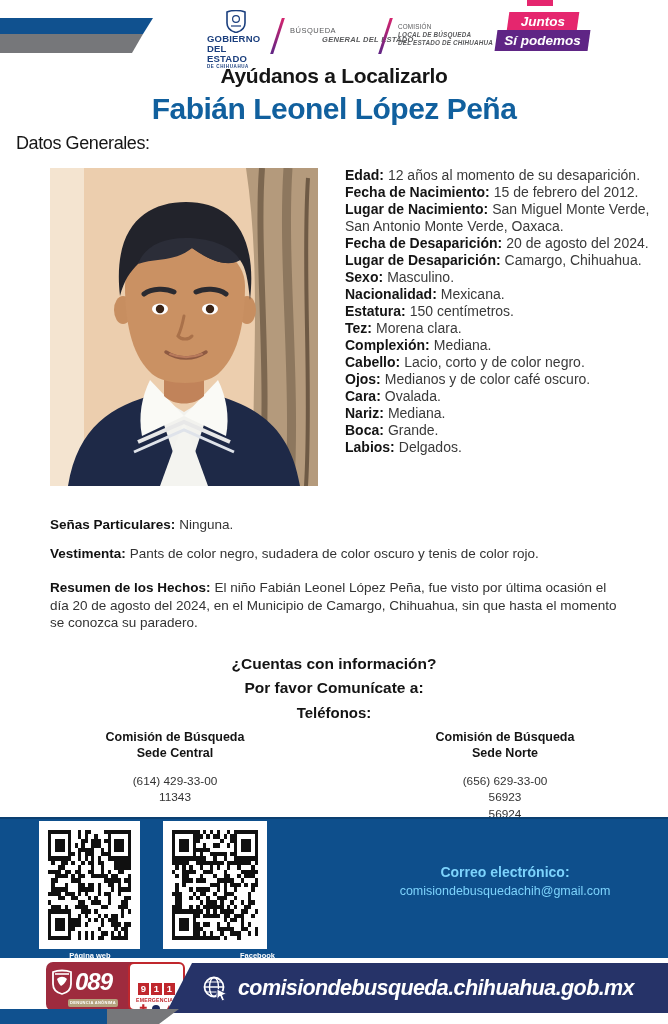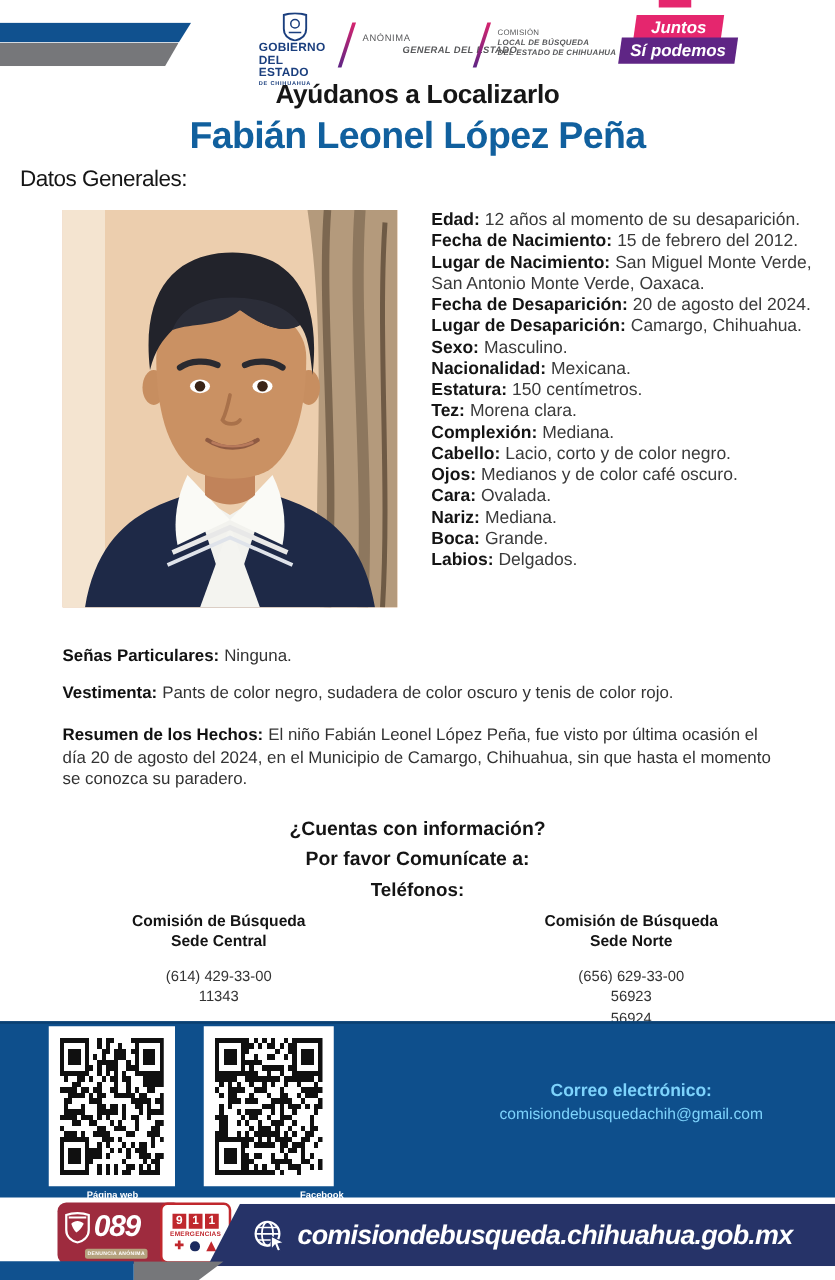--- a/index.html
+++ b/index.html
@@ -75,21 +75,21 @@
   .qr-label-2{left:155px;text-align:right;}
   .email-block{position:absolute;left:360px;top:45px;width:290px;text-align:center;color:#7dd3fc;}
   .email-label{font-size:14px;font-weight:bold;}
   .email-addr{font-size:12.5px;margin-top:4px;}
   
   .logo089{position:absolute;left:46px;top:962px;width:100px;height:49px;background:#9e2b3e;border-radius:7px;
     display:flex;align-items:center;padding:3px 5px 12px 5px;}
   .logo089 .digits{color:#fff;font-size:24px;font-weight:800;font-style:italic;letter-spacing:-1px;margin-left:2px;}
   .banner089{position:absolute;left:22px;bottom:4px;width:50px;height:8px;background:#b5a27e;border-radius:2px;
     color:#fff;font-size:4px;font-weight:bold;text-align:center;line-height:8px;letter-spacing:.3px;}
-  .logo911{position:absolute;left:128px;top:962px;width:57px;height:49px;background:#fff;border:2.5px solid #c0272d;border-radius:6px;text-align:center;padding-top:2px;}
+  .logo911{position:absolute;left:128px;top:962px;width:57px;height:49px;background:#fff;border:2.5px solid #c0272d;border-radius:6px;text-align:center;padding-top:14px;}
   .d911{display:inline-block;width:11px;height:12px;background:#c0272d;color:#fff;font-size:9.5px;font-weight:bold;line-height:12px;margin:0 1px;}
   .em911{font-size:5.2px;font-weight:800;color:#c0272d;letter-spacing:.2px;margin-top:1px;}
   .icons911{display:flex;justify-content:space-around;align-items:center;padding:1px 7px 0;}
   .ic-cross{color:#c0272d;font-size:9px;font-weight:800;line-height:9px;}
   .ic-badge{width:8px;height:8px;background:#1b2a5e;border-radius:50% 50% 45% 45%;}
   .ic-flame{width:0;height:0;border-left:4px solid transparent;border-right:4px solid transparent;border-bottom:8px solid #c0272d;}
   .urlbanner{position:absolute;left:166px;top:963px;width:502px;height:50px;background:#263368;
     clip-path:polygon(26px 0,100% 0,100% 100%,0 100%);display:flex;align-items:center;}
   .urlbanner .globe{margin-left:36px;flex:0 0 auto;}
   .urltext{color:#fff;font-size:21.5px;font-weight:800;font-style:italic;letter-spacing:-.6px;margin-left:9px;white-space:nowrap;}
@@ -112,21 +112,21 @@
       <circle cx="10" cy="9" r="3.4" fill="none" stroke="#1b3f7e" stroke-width="1.2"></circle>
       <path d="M5 16 h10" stroke="#1b3f7e" stroke-width="1.2"></path>
     </svg>
     <div class="gob-l1">GOBIERNO</div>
     <div class="gob-l2">DEL ESTADO</div>
     <div class="gob-l3">DE CHIHUAHUA</div>
   </div>
 
   <div class="slash slash1"></div>
   <div class="fisc">
-    <div class="fisc-l1">ANÓNIMA</div>
+    <div class="fisc-l1">BÚSQUEDA</div>
     <div class="fisc-l2">GENERAL DEL ESTADO</div>
   </div>
 
   <div class="slash slash2"></div>
   <div class="comi">
     <div class="comi-l1">COMISIÓN</div>
     <div>LOCAL DE BÚSQUEDA</div>
     <div>DEL ESTADO DE CHIHUAHUA</div>
   </div>
 

